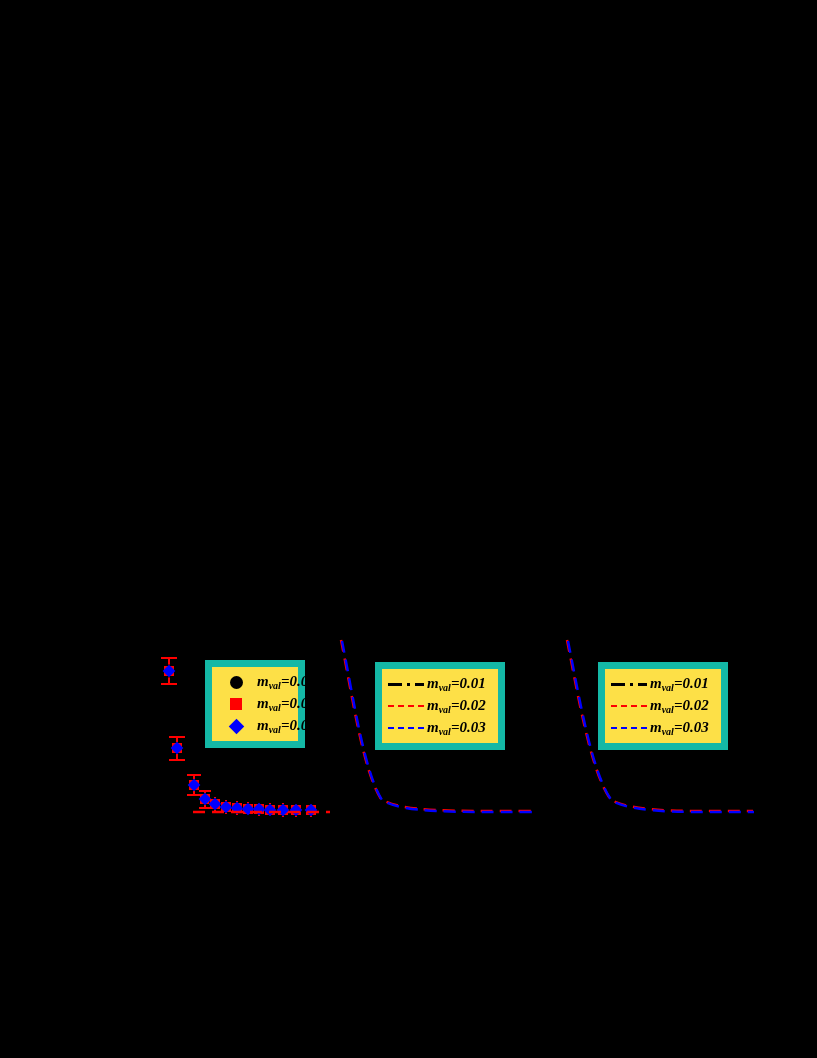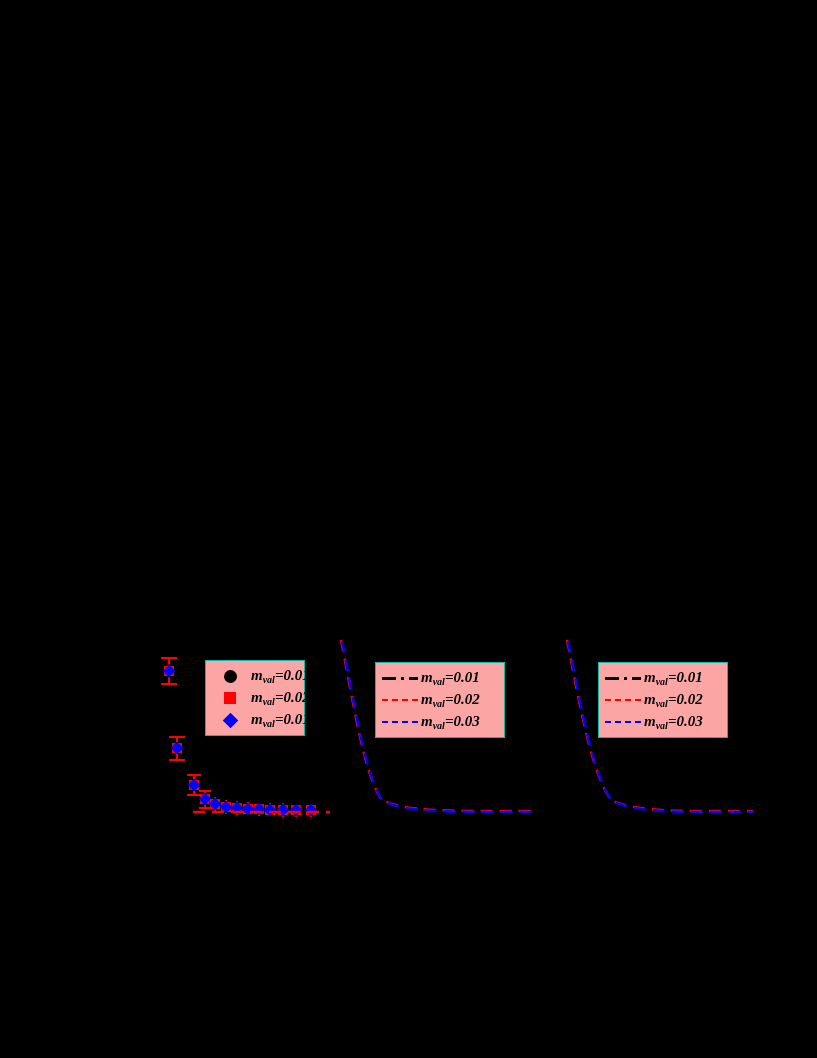--- a/index.html
+++ b/index.html
@@ -18,22 +18,22 @@
   .stage {
     position: absolute;
     left: 0; top: 0;
     width: 817px;
     height: 1058px;
   }
 
   
   .legend {
     position: absolute;
-    background: #fca5a5;
-    border: 1px solid #14b8a6;
+    background: #fde047;
+    border: 7px solid #14b8a6;
     padding: 4px 7px 4px 5px;
     box-sizing: border-box;
     color: #000000;
   }
   .legend-row {
     display: flex;
     align-items: center;
     height: 22px;
     white-space: nowrap;
   }

